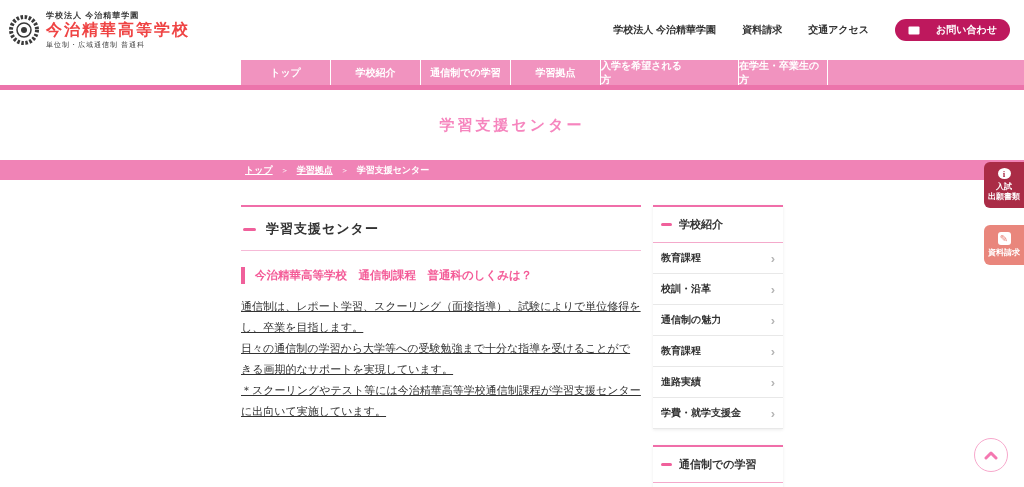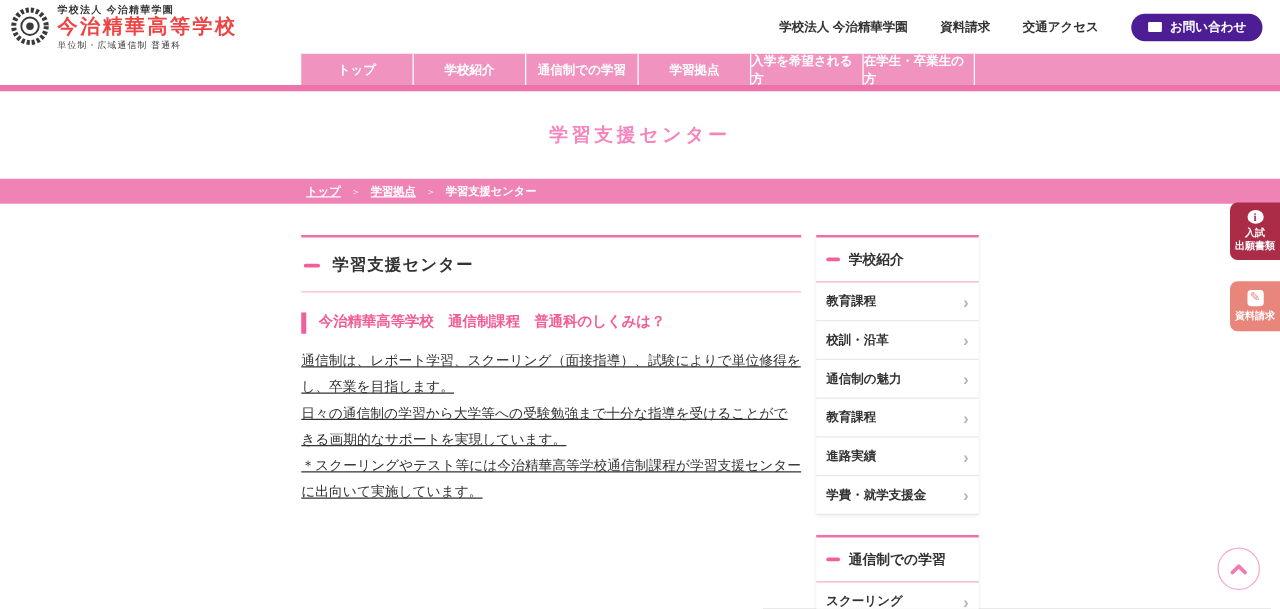--- a/index.html
+++ b/index.html
@@ -3,36 +3,36 @@
 <meta charset="utf-8">
 <style>
   * { margin:0; padding:0; box-sizing:border-box; }
   body { font-family:"Liberation Sans","DejaVu Sans",sans-serif; background:#888; }
   .viewport {
     position:relative; width:1024px; height:487px; margin:0 auto;
     background:#fff; overflow:hidden; color:#333;
   }
 
   
-  .header { height:43px; display:flex; align-items:center; justify-content:space-between; padding:0 14px 0 8px; background:#fff; }
+  .header { height:60px; display:flex; align-items:center; justify-content:space-between; padding:0 14px 0 8px; background:#fff; }
   .logo-area { display:flex; align-items:center; gap:6px; }
   .emblem { width:32px; height:32px; flex:none; }
   .logo-text .corp { font-size:8px; font-weight:bold; color:#3a3a3a; letter-spacing:1px; }
   .logo-text .school { font-size:16px; font-weight:bold; color:#ef4444; letter-spacing:2px; line-height:1.15; }
   .logo-text .dept { font-size:7px; color:#3a3a3a; letter-spacing:1px; }
   .header-right { display:flex; align-items:center; gap:26px; }
   .header-link { font-size:10px; font-weight:bold; color:#333; text-decoration:none; cursor:pointer; }
-  .contact-btn { display:flex; align-items:center; gap:6px; background:#4c1d95; color:#fff; border:none; border-radius:11px; height:21px; padding:11px 13px; font-size:10px; font-weight:bold; cursor:pointer; font-family:inherit; }
+  .contact-btn { display:flex; align-items:center; gap:16px; background:#be185d; color:#fff; border:none; border-radius:11px; height:21px; padding:11px 13px; font-size:10px; font-weight:bold; cursor:pointer; font-family:inherit; }
 
   
   .nav-row { display:flex; height:25px; }
   .nav-spacer { width:240px; background:#fff; flex:none; }
   .nav-items { flex:1; background:#f193bf; display:flex; }
   .nav-item { width:90px; flex:none; display:flex; align-items:center; justify-content:center; color:#fff; font-size:10px; font-weight:bold; border-left:1px solid #ffffff; cursor:pointer; }
-  .nav-item:last-child { border-right:1px solid #ffffff; }
+  .nav-item:last-child { border-right:1px solid #ffffff;margin-left:48px; }
   .nav-strip { height:5px; background:#ec74ab; }
 
   
   .title-block { height:70px; display:flex; align-items:center; justify-content:center; }
   .page-title { color:#f685be; font-size:15px; font-weight:bold; letter-spacing:3px; }
 
   
   .breadcrumb-bar { height:20px; background:#f083b6; display:flex; align-items:center; padding-left:245px; gap:8px; }
   .crumb { color:#fff; font-size:9px; font-weight:bold; }
   .crumb.link { text-decoration:underline; cursor:pointer; }

